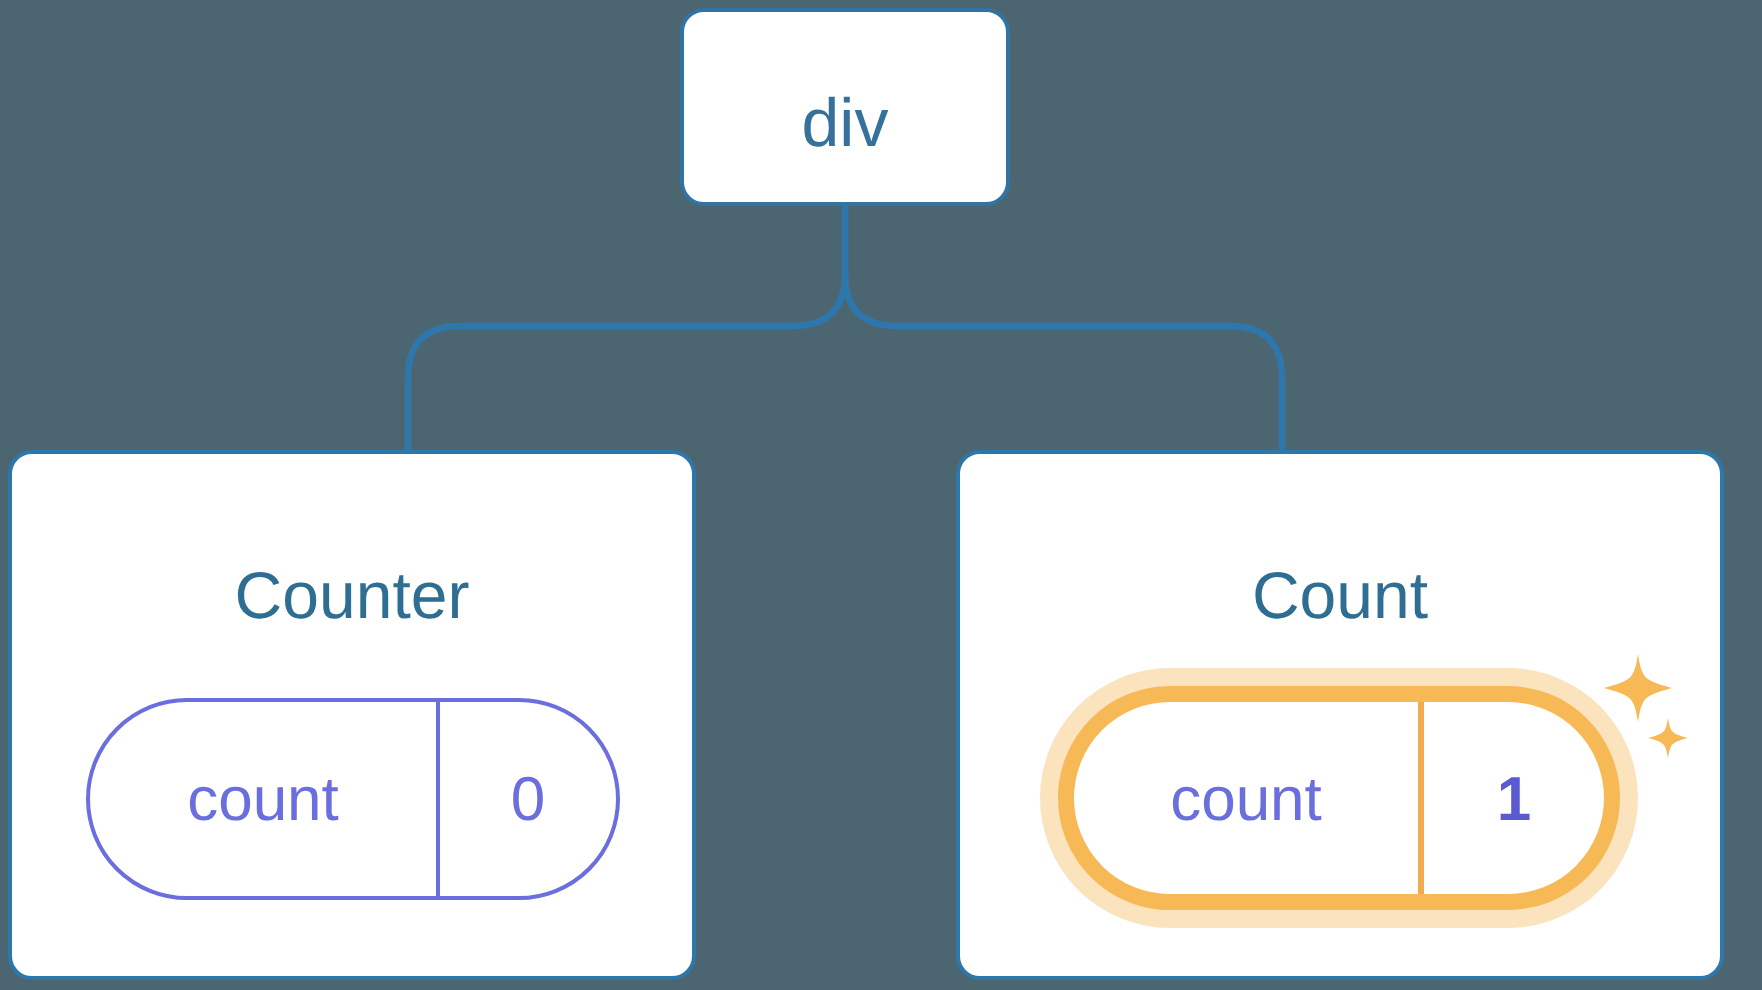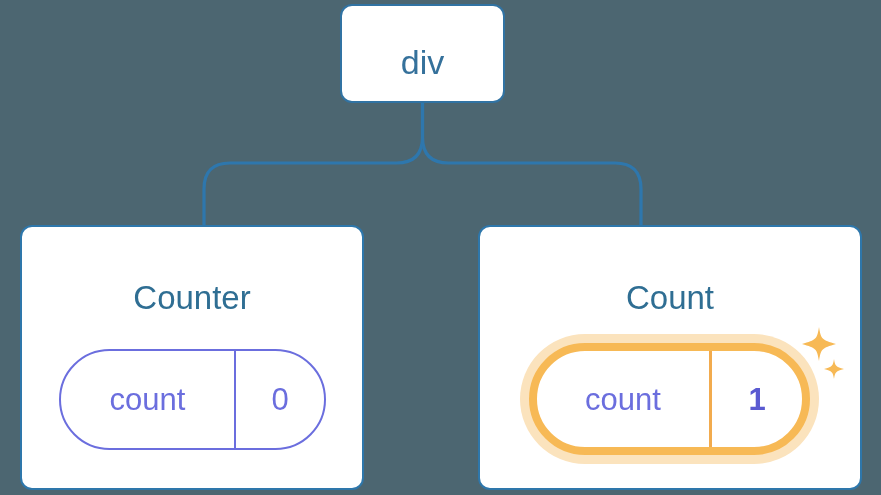--- a/index.html
+++ b/index.html
@@ -40,21 +40,21 @@
   }
   .card {
     position: absolute;
     top: 225px;
     height: 265px;
     background: #ffffff;
     border: 2px solid #2e77ab;
     border-radius: 12px;
     box-sizing: border-box;
   }
-  .card.counter { left: 4px;  width: 344px; margin-left: 16px; }
+  .card.counter { left: 4px;  width: 344px; }
   .card.count   { left: 478px; width: 384px; }
   .card-title {
     position: absolute;
     top: 54px; left: 0;
     width: 100%;
     text-align: center;
     color: #2f6e93;
     font-size: 33px;
     font-weight: 500;
     line-height: 1;

